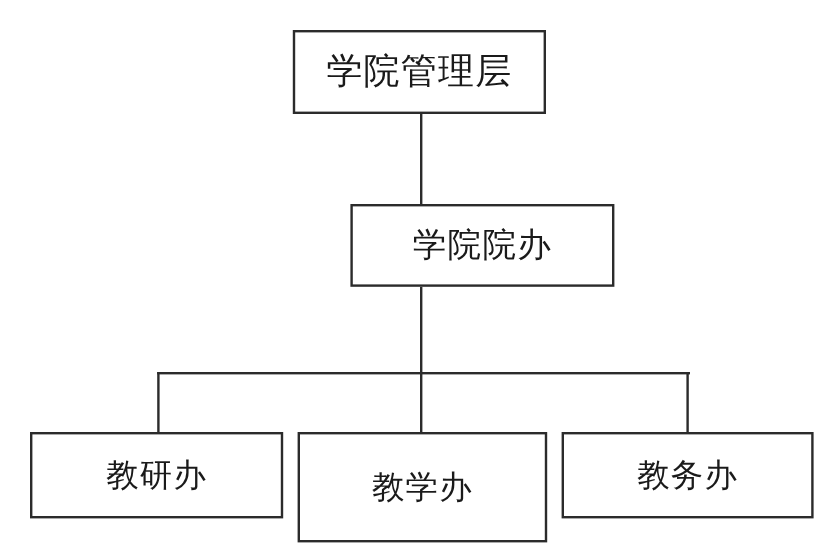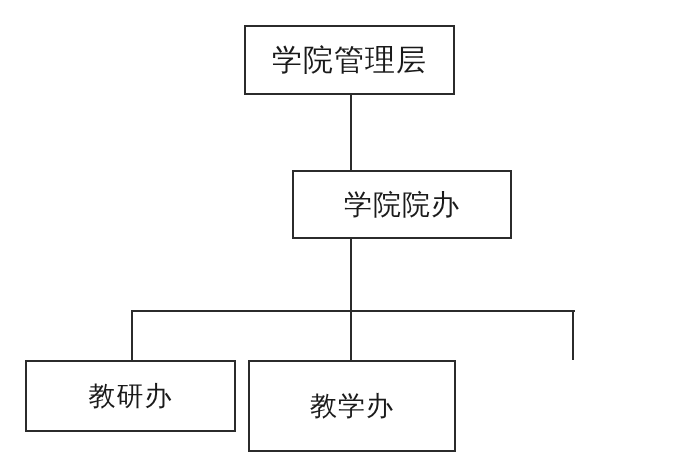--- a/index.html
+++ b/index.html
@@ -70,14 +70,17 @@
   <div class="edge edge-v" style="left:572px; top:310px; height:50px;"></div>
 
   <div class="node lvl3" style="left:25px; top:360px; width:211px; height:72px;">
     <span class="node-label">教研办</span>
   </div>
 
   <div class="node lvl3" style="left:248px; top:360px; width:208px; height:92px;">
     <span class="node-label">教学办</span>
   </div>
 
+  <div class="node lvl3" style="left:468px; top:360px; width:210px; height:72px;">
+    <span class="node-label">教务办</span>
+  </div>
 
 </div>
 
 </body></html>

